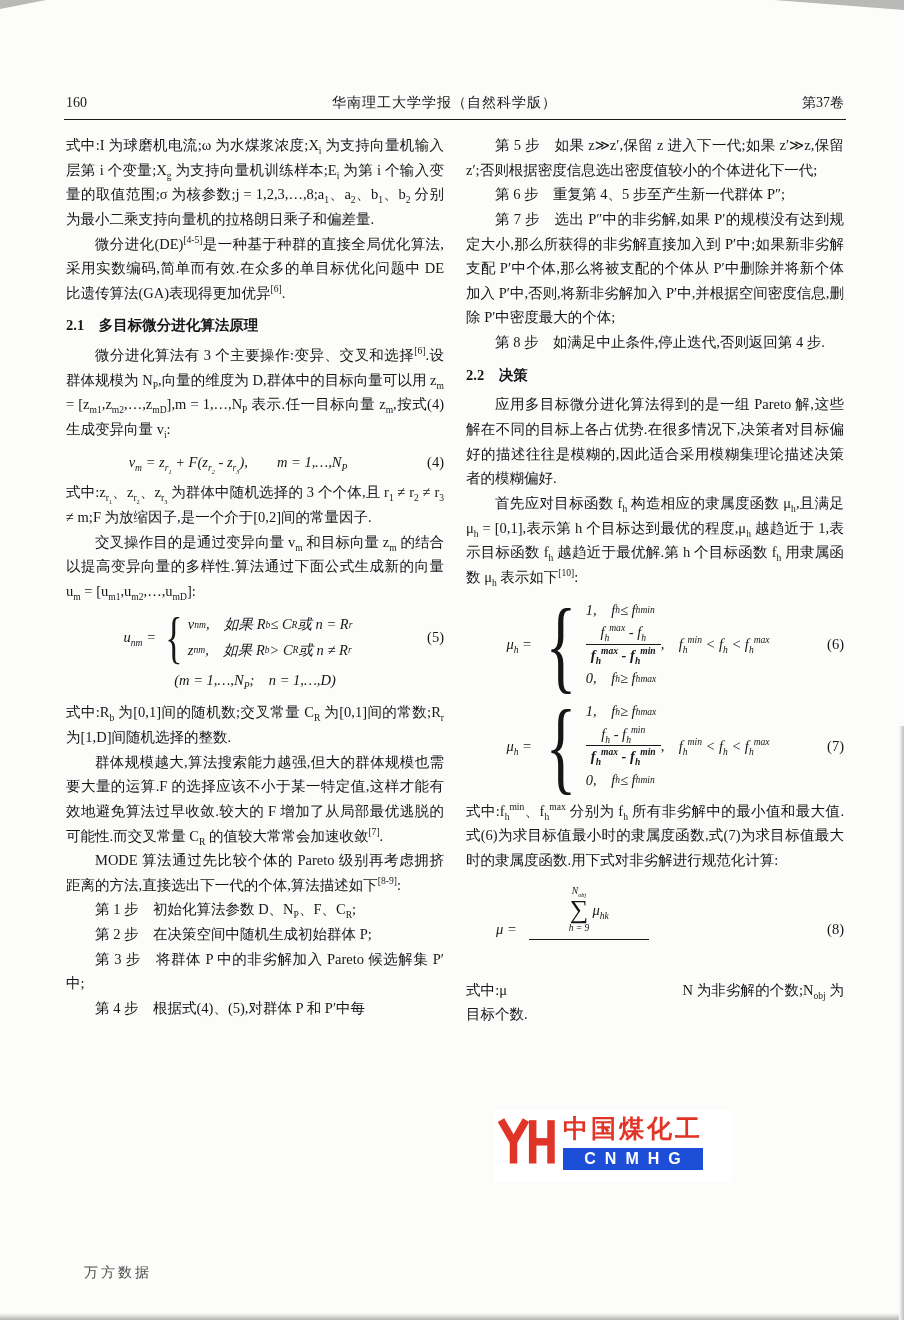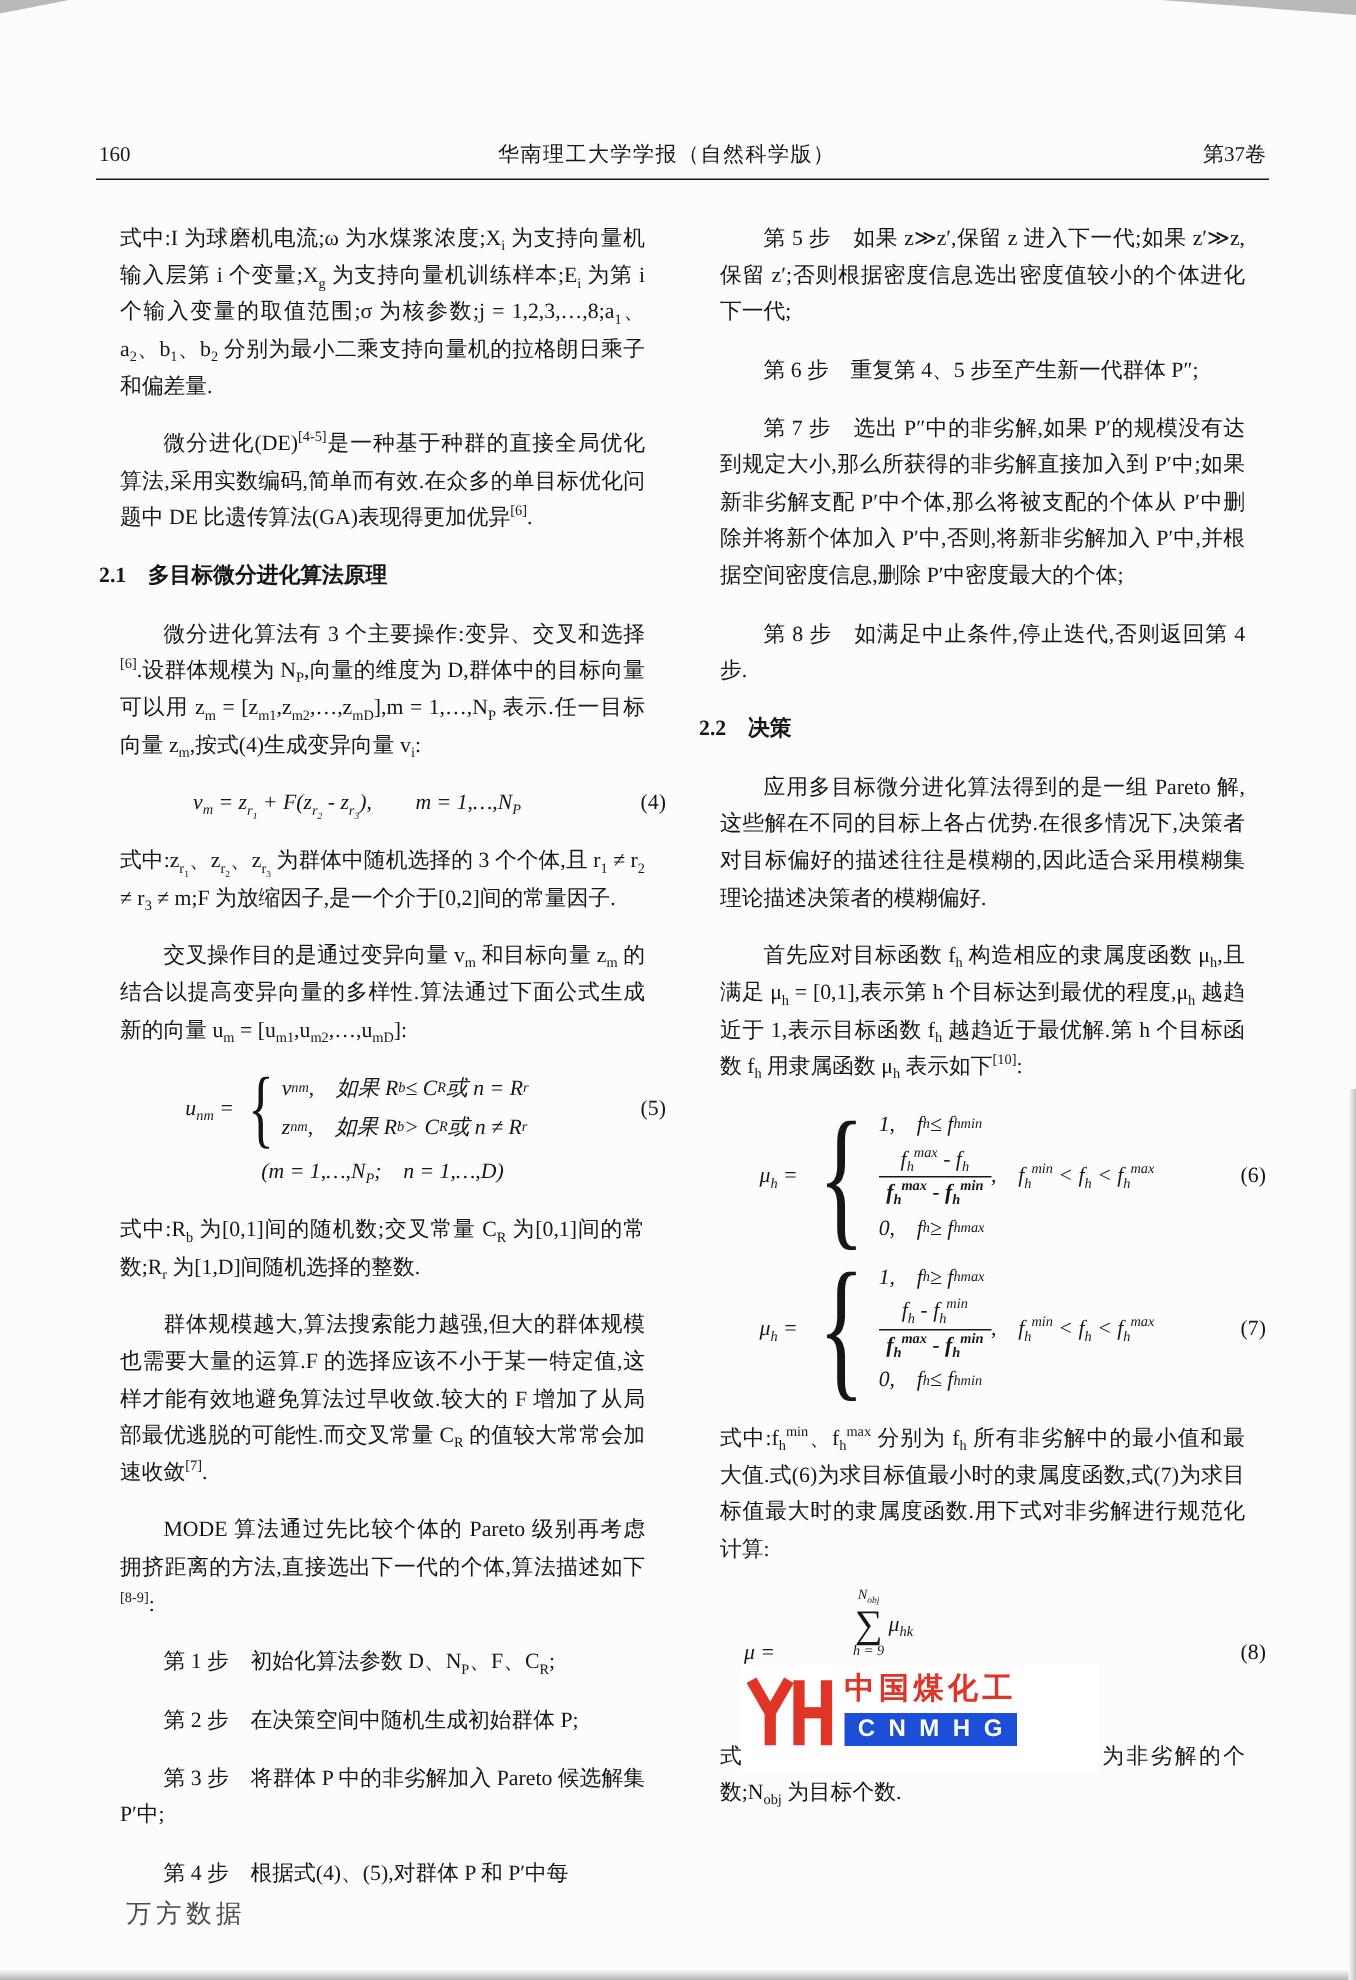--- a/index.html
+++ b/index.html
@@ -11,21 +11,21 @@
   .corner.tr{top:0;right:0;width:130px;height:10px;clip-path:polygon(0 0,100% 0,100% 100%);}
   .edge-bottom{position:absolute;left:0;right:0;bottom:0;height:7px;background:linear-gradient(#fcfcfb,#b5b5b3);}
   .edge-right{position:absolute;top:55%;bottom:0;right:0;width:5px;background:linear-gradient(90deg,#fcfcfb,#c0c0be);}
 
   .header{position:absolute;top:94px;left:66px;width:778px;display:flex;justify-content:space-between;align-items:baseline;font-size:14px;gap:16px;}
   .header .journal{letter-spacing:1px;}
   .rule{position:absolute;top:119px;left:64px;width:782px;border-top:1.7px solid #1b1b1b;}
 
   .content{position:absolute;top:133px;left:66px;width:778px;display:flex;gap:22px;font-size:14.5px;line-height:1.7;}
   .col{width:378px;text-align:justify;}
-  p.para{margin:14px;}
+  p.para{margin:0;}
   .indent{text-indent:2em;}
   sub,sup{font-size:0.66em;line-height:0;}
   .sec-h{font-size:17.5px;font-weight:bold;margin:14px 0 10px;letter-spacing:1px;}
   .sub-h{font-size:14.5px;font-weight:bold;margin:8px 0 5px;}
 
   .eq{display:flex;align-items:center;margin:8px 0 6px;}
   .eq .num{width:34px;text-align:right;font-style:normal;flex:none;}
   .body-text{flex:1;text-align:center;font-style:italic;}
   .body-flex{flex:1;display:flex;justify-content:center;align-items:center;font-style:italic;}
   .body-flex.left-set{justify-content:flex-start;padding-left:30px;}
@@ -44,24 +44,24 @@
   .sum{display:inline-flex;flex-direction:column;align-items:center;line-height:1;vertical-align:middle;margin-right:3px;}
   .sum .lim{font-size:9.5px;}
   .sum .sigma{font-size:26px;font-style:normal;padding:1px 0;}
   .bigfrac{display:inline-block;vertical-align:middle;text-align:center;margin-left:8px;}
   .bigfrac .top{display:flex;align-items:center;justify-content:center;border-bottom:1px solid #161616;padding:0 16px 5px;}
   .bigfrac .bottom{display:block;height:32px;min-width:120px;}
 
   .watermark{position:absolute;left:494px;top:1110px;width:238px;min-height:72px;background:#fff;display:flex;align-items:flex-start;gap:7px;padding:2px;}
   .wm-mark{width:60px;height:58px;flex:none;}
   .wm-col{display:flex;flex-direction:column;}
-  .wm-title{color:#e03427;font-size:20px;font-weight:600;letter-spacing:3px;white-space:nowrap;}
+  .wm-title{color:#e03427;font-size:25px;font-weight:600;letter-spacing:3px;white-space:nowrap;}
   .wm-bar{margin-top:3px;background:#1d4ed8;color:#ffffff;font-family:"Liberation Sans","DejaVu Sans",sans-serif;font-weight:bold;font-size:16px;letter-spacing:9px;text-align:center;padding:2px 0 2px 8px;}
 
-  .footer{position:absolute;left:84px;top:1264px;font-size:17px;color:#4c4c4c;letter-spacing:3px;}
+  .footer{position:absolute;left:84px;top:1264px;font-size:14px;color:#4c4c4c;letter-spacing:3px;}
 </style>
 </head>
 <body>
 
 <div class="page">
 
   <div class="corner tl"></div>
   <div class="corner tr"></div>
   <div class="edge-bottom"></div>
   <div class="edge-right"></div>

